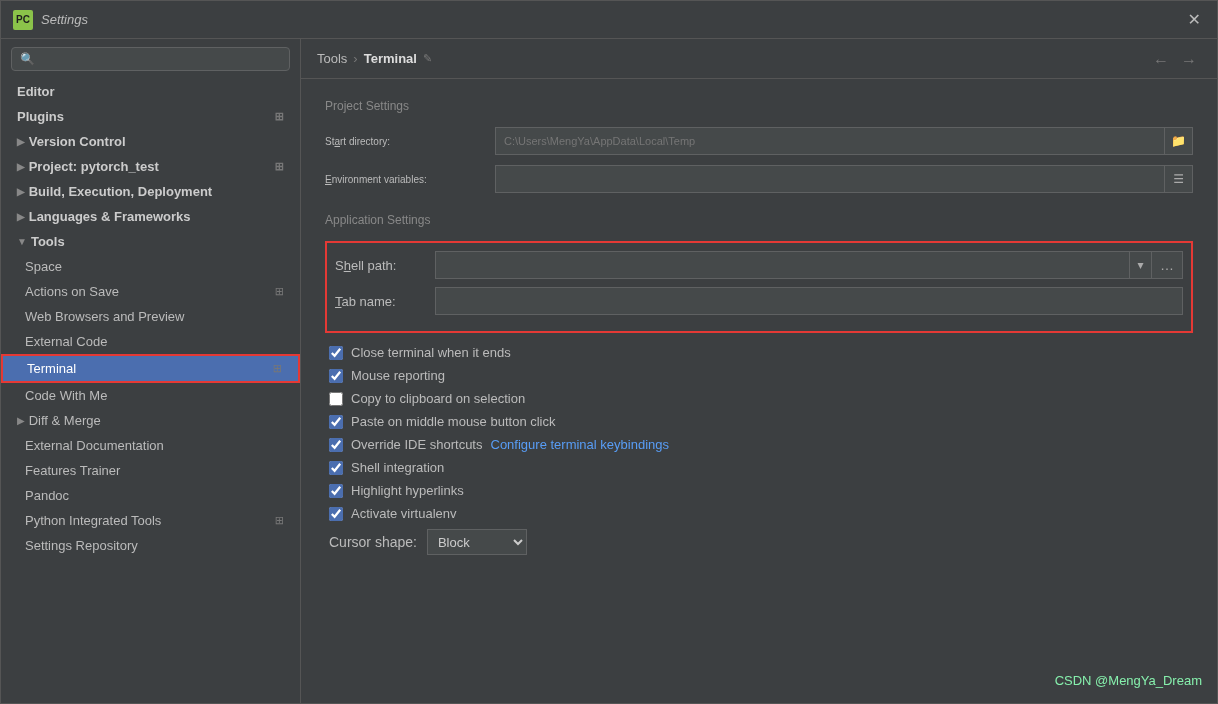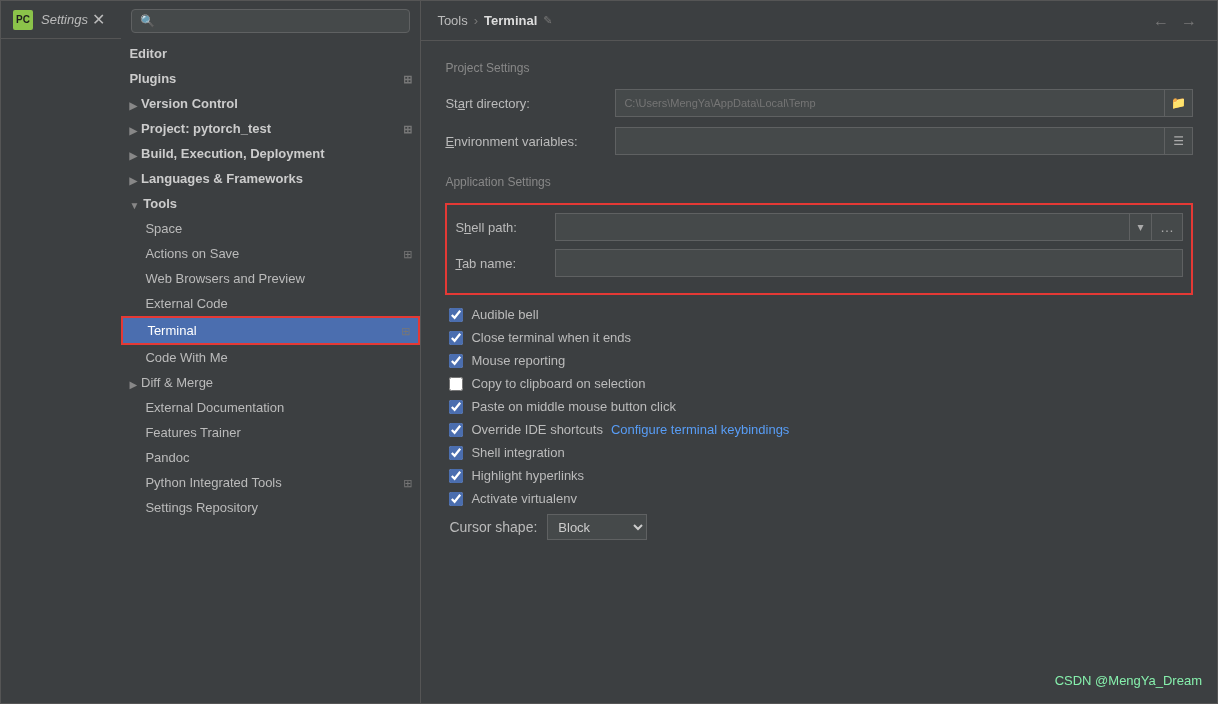--- a/index.html
+++ b/index.html
@@ -10,21 +10,21 @@
       color: #bbbbbb;
       width: 1218px;
       height: 704px;
       overflow: hidden;
     }
     .window {
       width: 1218px;
       height: 704px;
       background: #3c3f41;
       display: flex;
-      flex-direction: row;
+      flex-direction: column;
       border: 1px solid #555;
     }
     .titlebar {
       background: #3c3f41;
       height: 38px;
       display: flex;
       align-items: center;
       padding: 0 12px;
       border-bottom: 1px solid #555;
       flex-shrink: 0;
@@ -73,24 +73,24 @@
       background: #45494a;
       border: 1px solid #5f6162;
       border-radius: 4px;
       padding: 4px 8px;
       color: #bbbbbb;
       font-size: 12px;
       width: calc(100% - 20px);
       outline: none;
     }
     .sidebar-item {
-      padding: 5px 8px;
-      cursor: pointer;
-      display: flex;
-      align-items: flex-end;
+      padding: 5px 16px;
+      cursor: pointer;
+      display: flex;
+      align-items: center;
       color: #bbbbbb;
       font-size: 13px;
     }
     .sidebar-item.active {
       background: #4b6eaf;
       color: #ffffff;
     }
     .sidebar-item .arrow {
       margin-right: 4px;
       font-size: 10px;
@@ -164,21 +164,21 @@
       margin-bottom: 14px;
     }
     .form-row {
       display: flex;
       align-items: center;
       margin-bottom: 10px;
     }
     .form-label {
       width: 170px;
       color: #bbbbbb;
-      font-size: 13px;
+      font-size: 10px;
       flex-shrink: 0;
     }
     .form-input {
       flex: 1;
       background: #45494a;
       border: 1px solid #5f6162;
       color: #888;
       font-size: 12px;
       padding: 4px 8px;
       height: 28px;
@@ -480,24 +480,20 @@
           <div class="shell-row">
             <div class="shell-label">
               <span><span style="text-decoration:underline">T</span>ab name:</span>
             </div>
             <input class="tab-name-input" type="text" style="">
           </div>
         </div>
 
         <div class="checkbox-row">
           <input type="checkbox" checked="" style="">
-          <span class="checkbox-label">Audible bell</span>
-        </div>
-        <div class="checkbox-row">
-          <input type="checkbox" checked="" style="">
           <span class="checkbox-label">Close terminal when it ends</span>
         </div>
         <div class="checkbox-row">
           <input type="checkbox" checked="" style="">
           <span class="checkbox-label">Mouse reporting</span>
         </div>
         <div class="checkbox-row">
           <input type="checkbox" style="">
           <span class="checkbox-label">Copy to clipboard on selection</span>
         </div>

